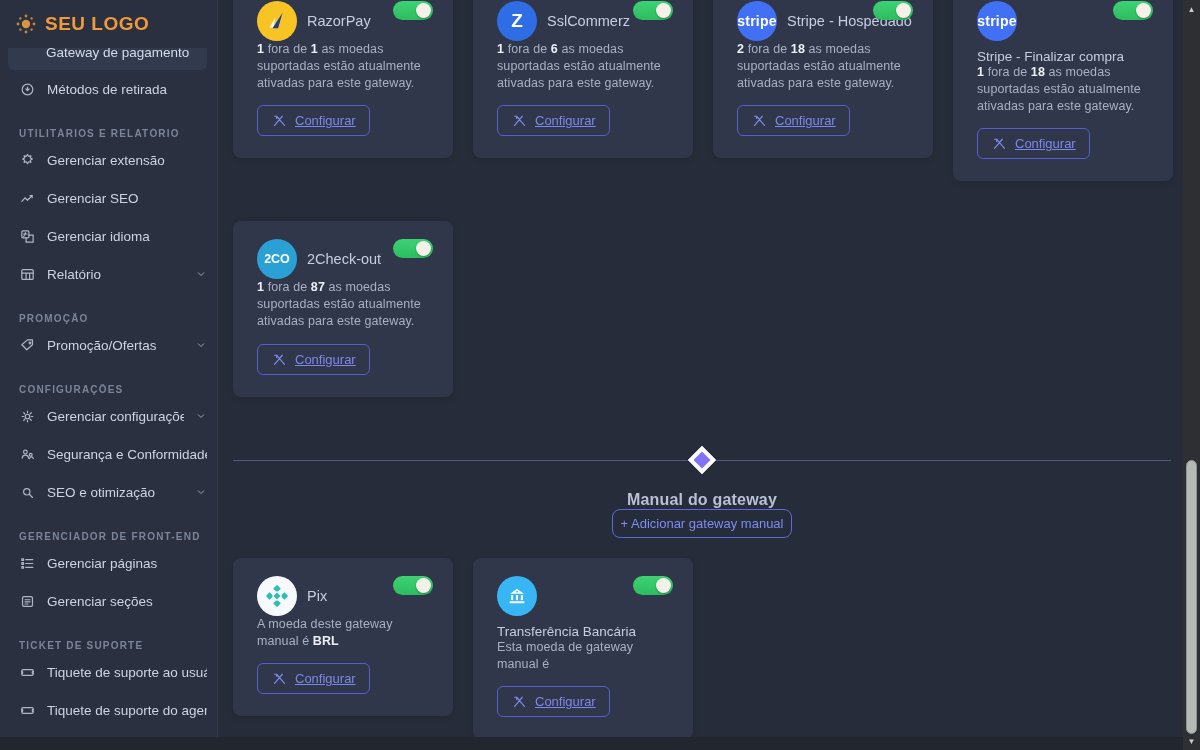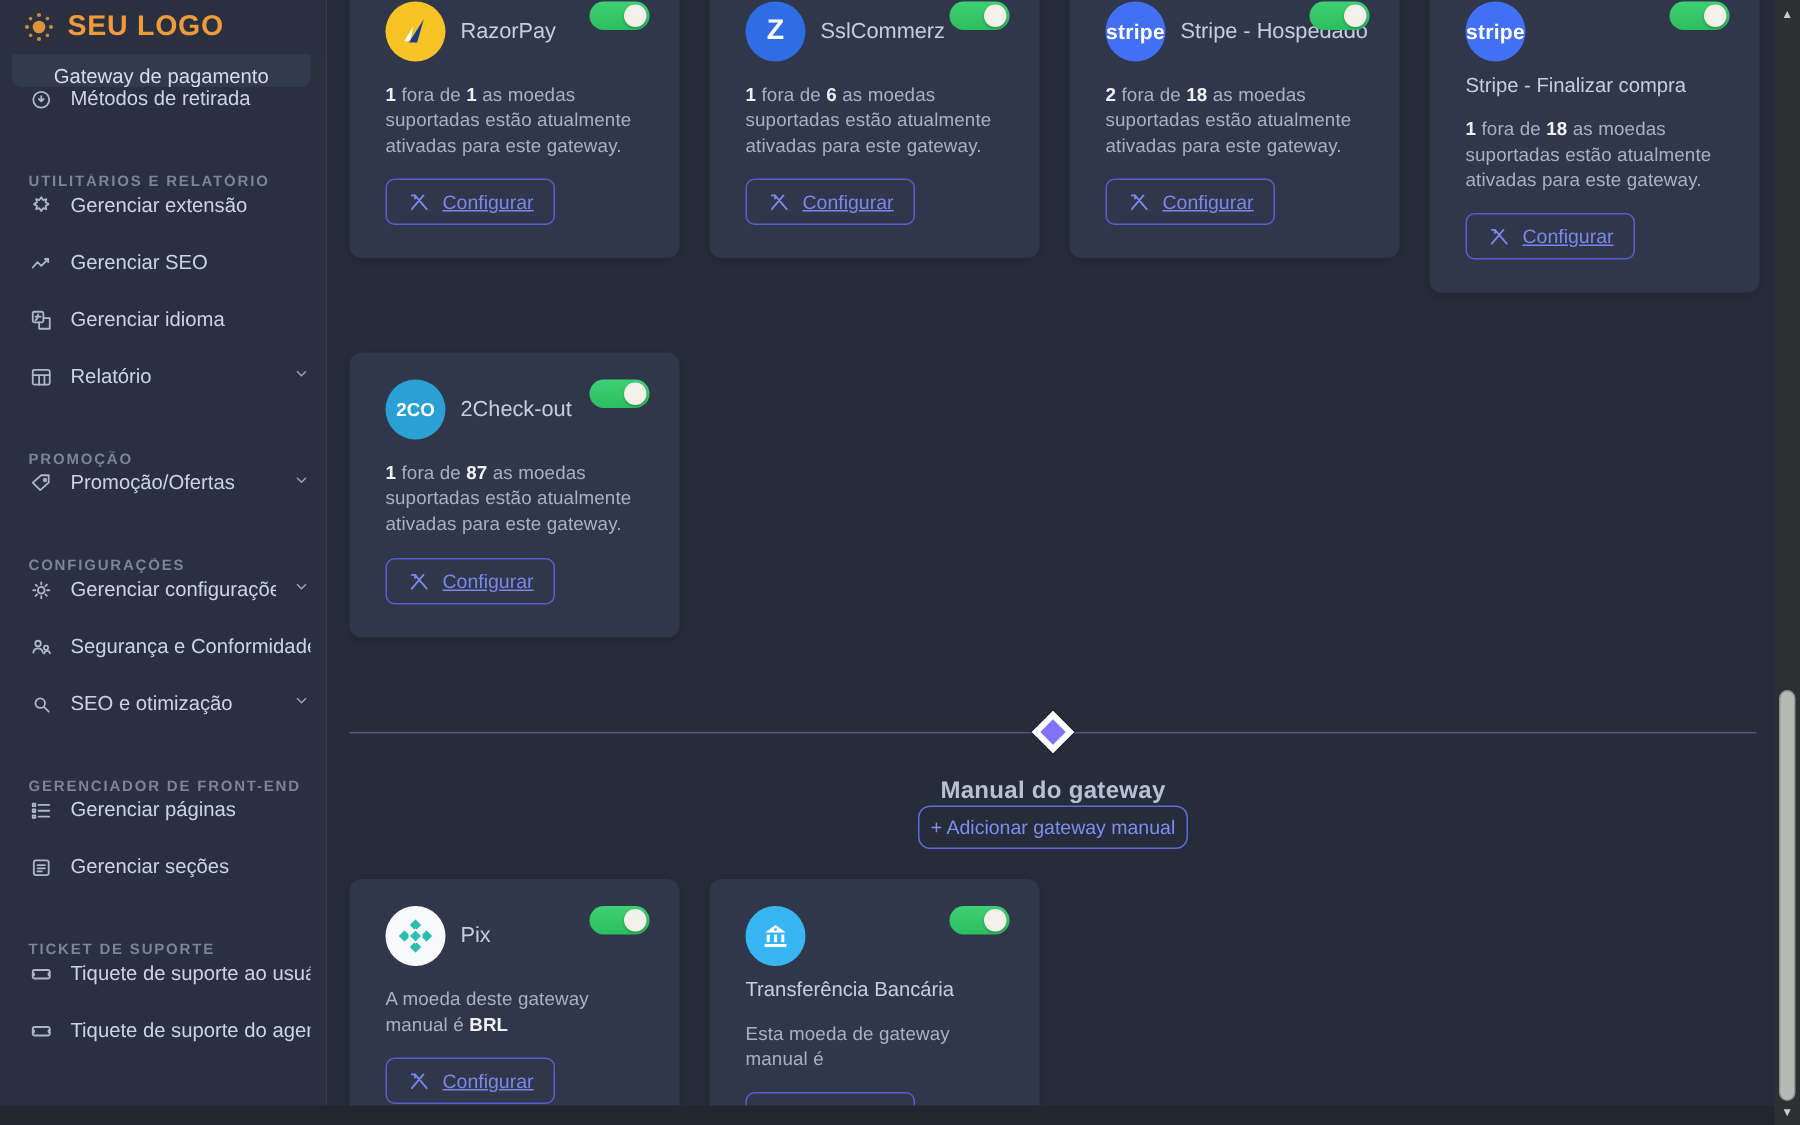--- a/index.html
+++ b/index.html
@@ -9,37 +9,37 @@
     background:#272c3a; color:#c3cadb; position:relative;
   }
 
   
   .sidebar {
     position:absolute; left:0; top:0; width:218px; height:750px;
     background:#2a3040; border-right:1px solid rgba(255,255,255,0.05);
     overflow:hidden; z-index:3;
   }
   .side-header {
-    position:relative; z-index:2; height:36px; background:#2a3040;
+    position:relative; z-index:2; height:48px; background:#2a3040;
     display:flex; align-items:center; padding-left:14px; gap:7px;
   }
   .logo-text { font-size:19px; font-weight:800; color:#f09a3a; letter-spacing:.5px; }
   .nav { position:relative; z-index:1; }
   .nav-item {
-    height:38px; display:flex; gap:11px;
+    height:38px; display:flex; align-items:center; gap:11px;
     padding:0 10px 0 19px; font-size:13.5px; color:#ccd3e2;
     white-space:nowrap; overflow:hidden; cursor:pointer;
   }
   .nav-item .lbl { overflow:hidden; flex:0 1 auto; }
   .nav-item svg { flex:0 0 auto; stroke:#aeb6c8; }
   .chev { margin-left:auto; flex:0 0 auto; }
   .active-pill {
     height:36px; margin:-14px 10px 0 8px; background:#323a4e;
     border-radius:6px; display:flex; align-items:center; gap:11px;
-    padding:0 10px; font-size:13.5px; color:#d6dbe8; overflow:hidden; cursor:pointer;flex-direction:column;
+    padding:0 10px; font-size:13.5px; color:#d6dbe8; overflow:hidden; cursor:pointer;
   }
   .nav-section {
     margin:20px 0 2px; padding:0 19px; font-size:10px; font-weight:700;
     letter-spacing:1.2px; color:#7b8498; text-transform:uppercase; white-space:nowrap; overflow:hidden;
   }
 
   
   .main {
     position:absolute; left:218px; top:0; right:17px; bottom:0;
     background:#272c3a; overflow:hidden;
@@ -74,21 +74,21 @@
   .toggle {
     position:absolute; top:18px; right:20px; width:40px; height:19px;
     border-radius:10px; background:linear-gradient(#3ed173,#2cbd5f); cursor:pointer;
   }
   .toggle .knob {
     position:absolute; top:2px; right:2.5px; width:15px; height:15px;
     border-radius:50%; background:#f3f1ea; box-shadow:0 1px 2px rgba(0,0,0,.25);
   }
 
   .desc {
-    margin-top:14px; font-size:12.5px; line-height:16.8px; color:#a8b0c4;
+    font-size:12.5px; line-height:16.8px; color:#a8b0c4;
     letter-spacing:.1px;
   }
   .desc b { color:#edf0f7; font-weight:700; }
 
   .btn-configure {
     margin-top:14px; display:inline-flex; align-items:center; gap:7px;
     background:transparent; border:1px solid #585dd0; border-radius:6px;
     color:#7d86ea; font-size:13px; font-family:inherit; padding:6px 13px; cursor:pointer;text-decoration:underline;
   }
   .btn-configure svg { stroke:#7d86ea; }

